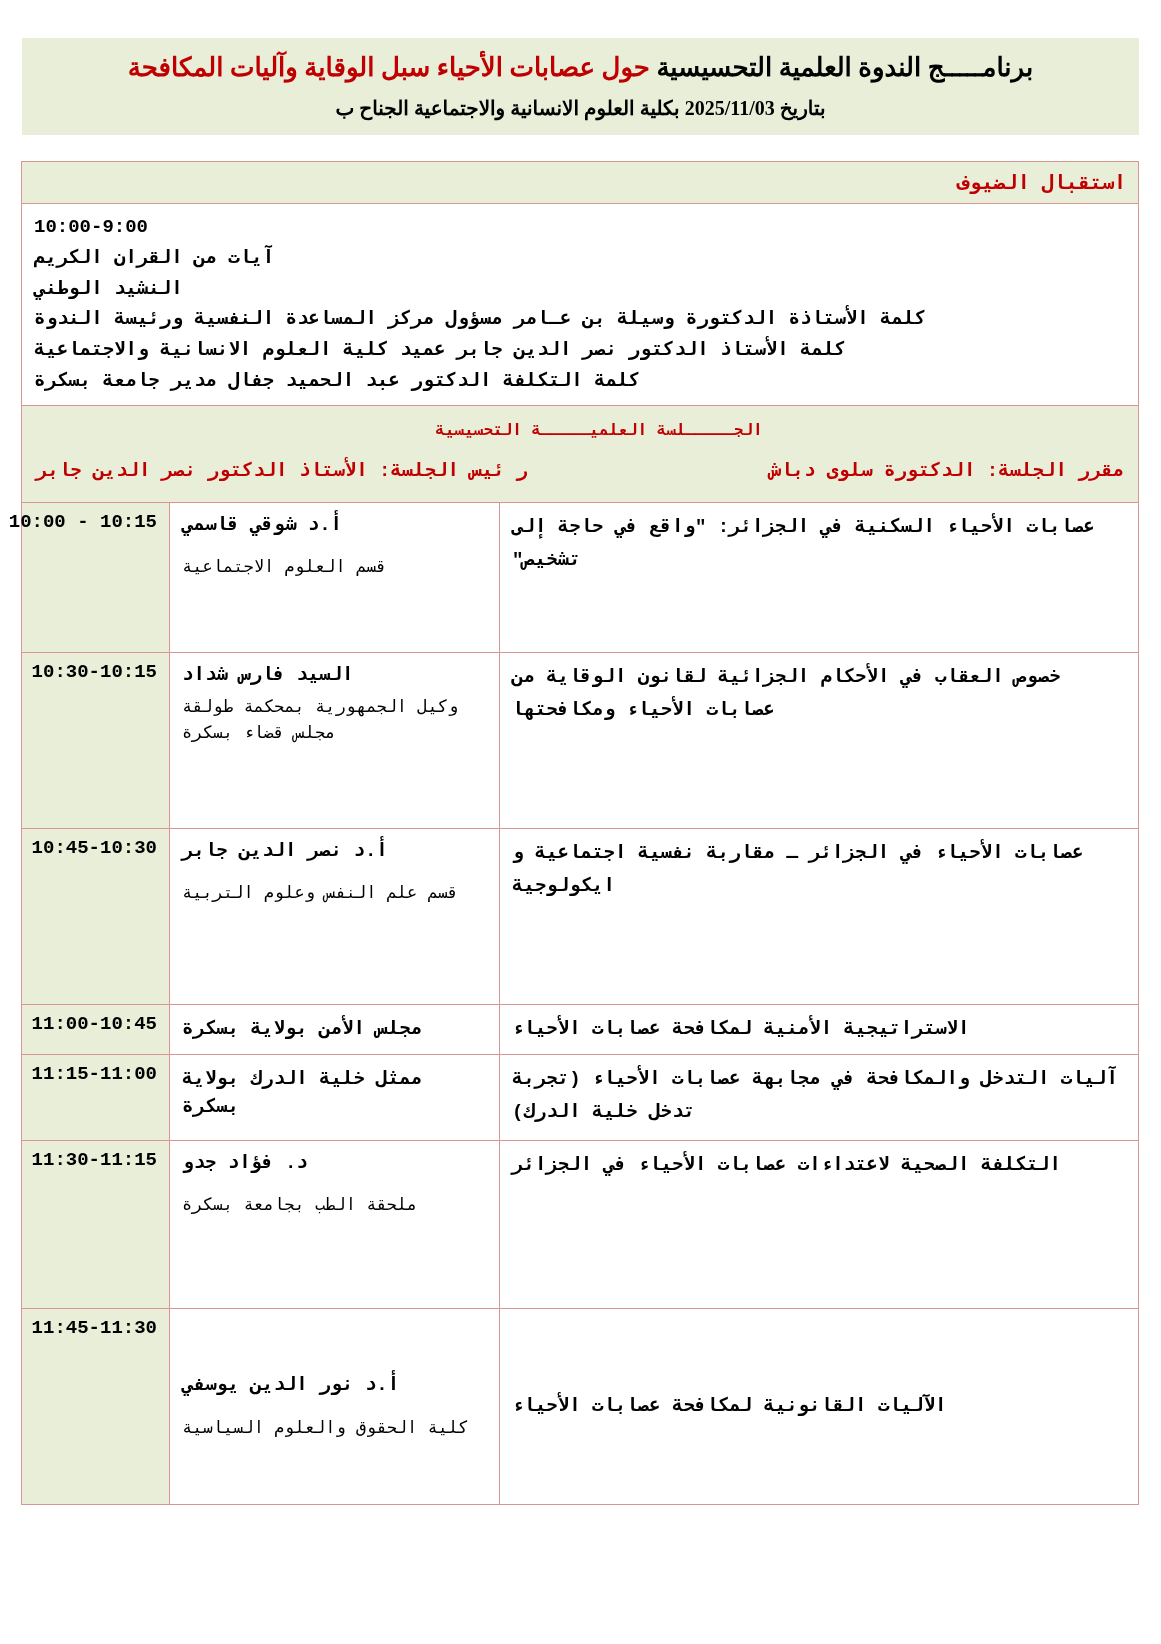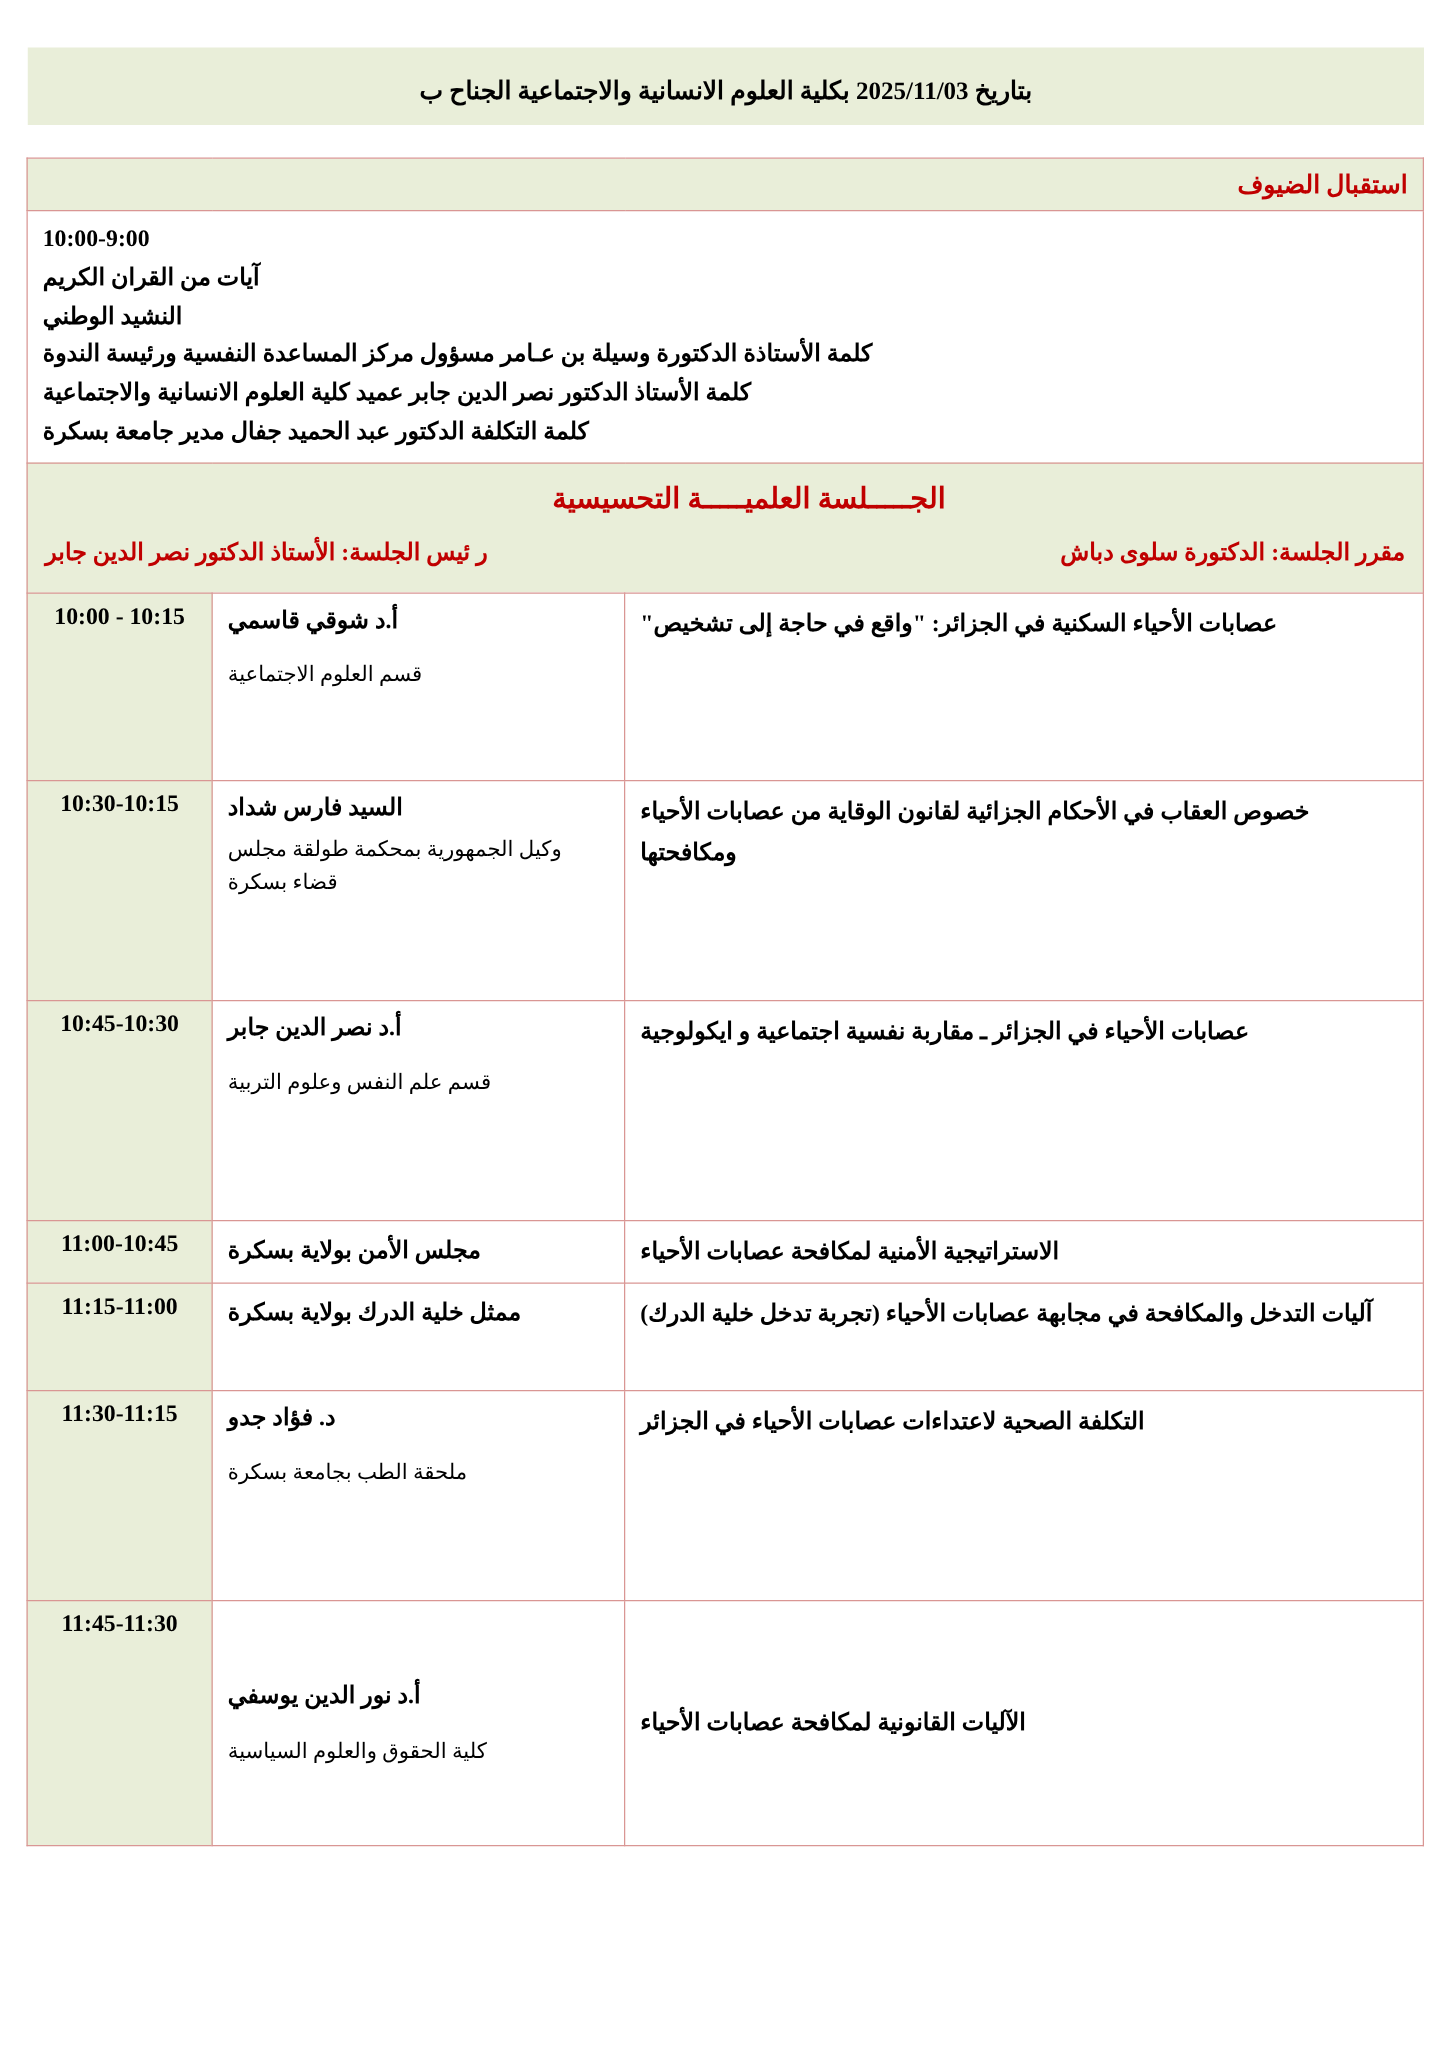--- a/index.html
+++ b/index.html
@@ -54,20 +54,21 @@
     width: 1117px;
     border-collapse: collapse;
     table-layout: fixed;
     box-sizing: border-box;
   }
   .program-table td {
     border: 1px solid #d99694;
     vertical-align: top;
     padding: 8px 12px;
     box-sizing: border-box;
+    font-family: Liberation Mono, monospace;
   }
   .shade   { background: #e9eed9; }
   .white   { background: #ffffff; }
 
   .cell-reception {
     text-align: right;
     color: #c00000;
     font-weight: bold;
     font-size: 20px;
     padding: 10px 14px 10px 14px;
@@ -81,21 +82,21 @@
     line-height: 1.62;
     padding: 12px 14px 22px 14px;
   }
   .cell-opening .ln { display: block; white-space: nowrap; }
   .cell-opening .ln-time { font-size: 19px; }
 
   .cell-session-title {
     text-align: center;
     color: #c00000;
     font-weight: bold;
-    font-size: 23px;
+    font-size: 16px;
     letter-spacing: 0px;
     padding: 14px 14px 6px 14px;
     margin-left: 38px;
   }
 
   .chair-row-inner {
     display: flex;
     flex-direction: row;
     justify-content: space-between;
     align-items: baseline;
@@ -157,20 +158,24 @@
   .r-med     { height: 86px; }
   .r-tall4   { height: 168px; }
   .r-tall5   { height: 196px; }
 </style>
 </head>
 <body>
 
 <div class="page">
 
   <div class="header-banner">
+    <div class="title-line">
+      <span class="title-black">برنامـــــج الندوة العلمية التحسيسية</span>
+      <span class="title-red">حول عصابات الأحياء سبل الوقاية وآليات المكافحة</span>
+    </div>
     <div class="subtitle-line">بتاريخ 2025/11/03 بكلية العلوم الانسانية والاجتماعية الجناح ب</div>
   </div>
 
   <table class="program-table">
     <colgroup>
       <col class="col-topic">
       <col class="col-name">
       <col class="col-time">
     </colgroup>
     <tbody>

